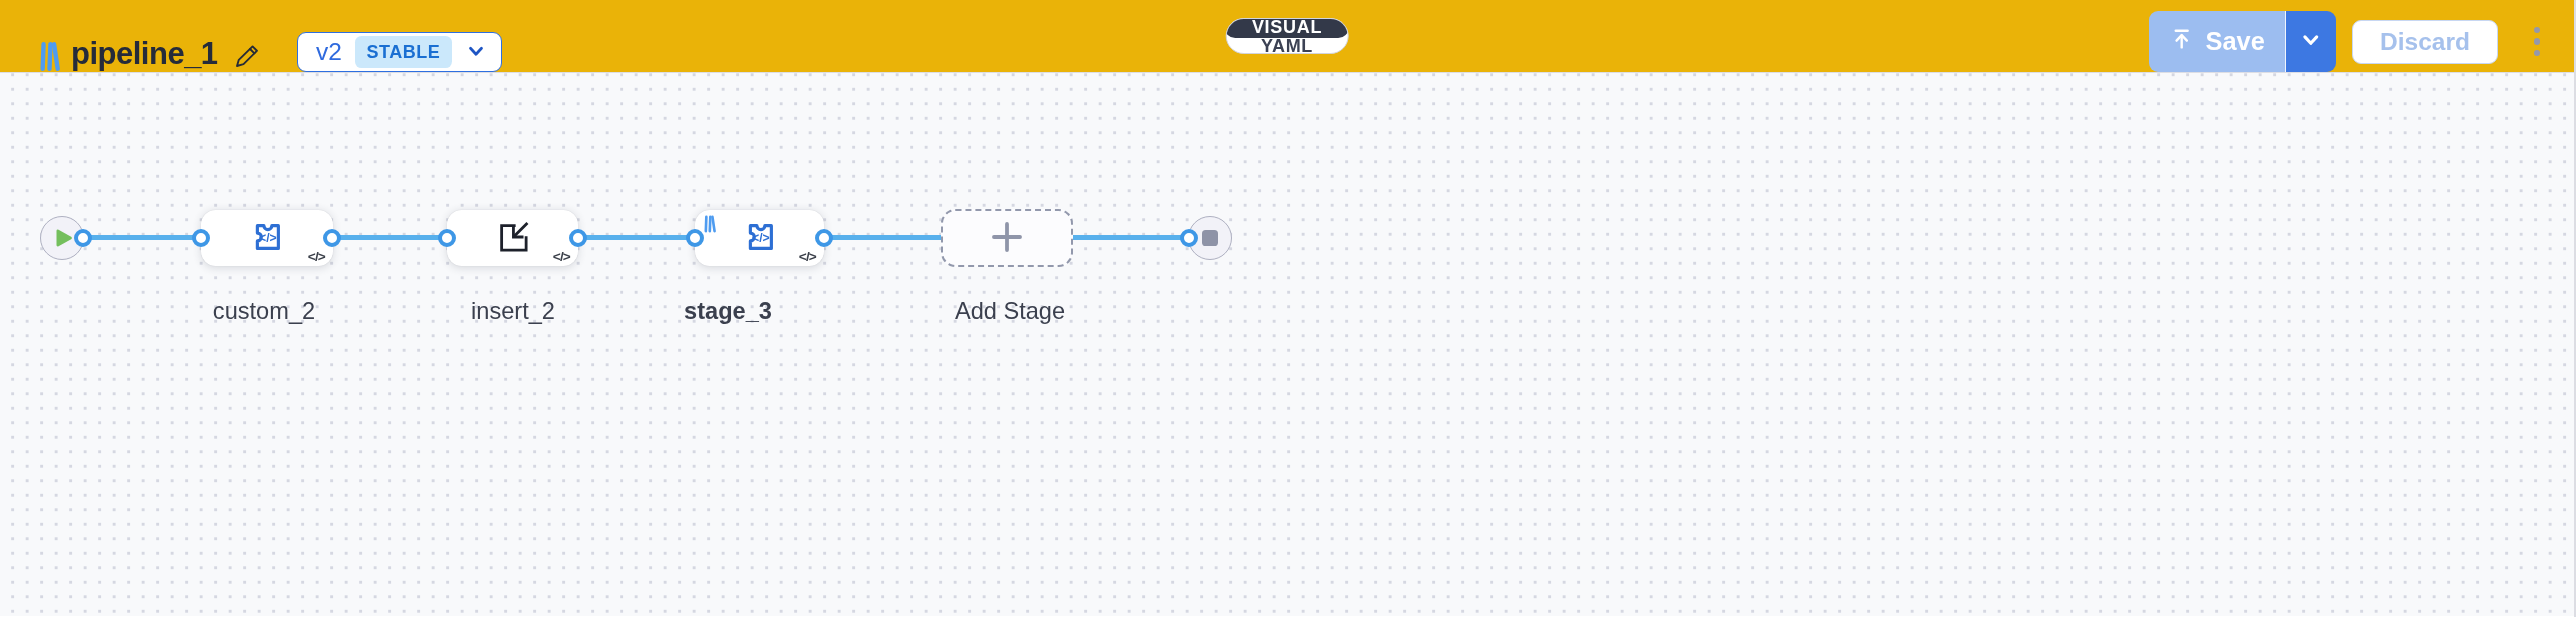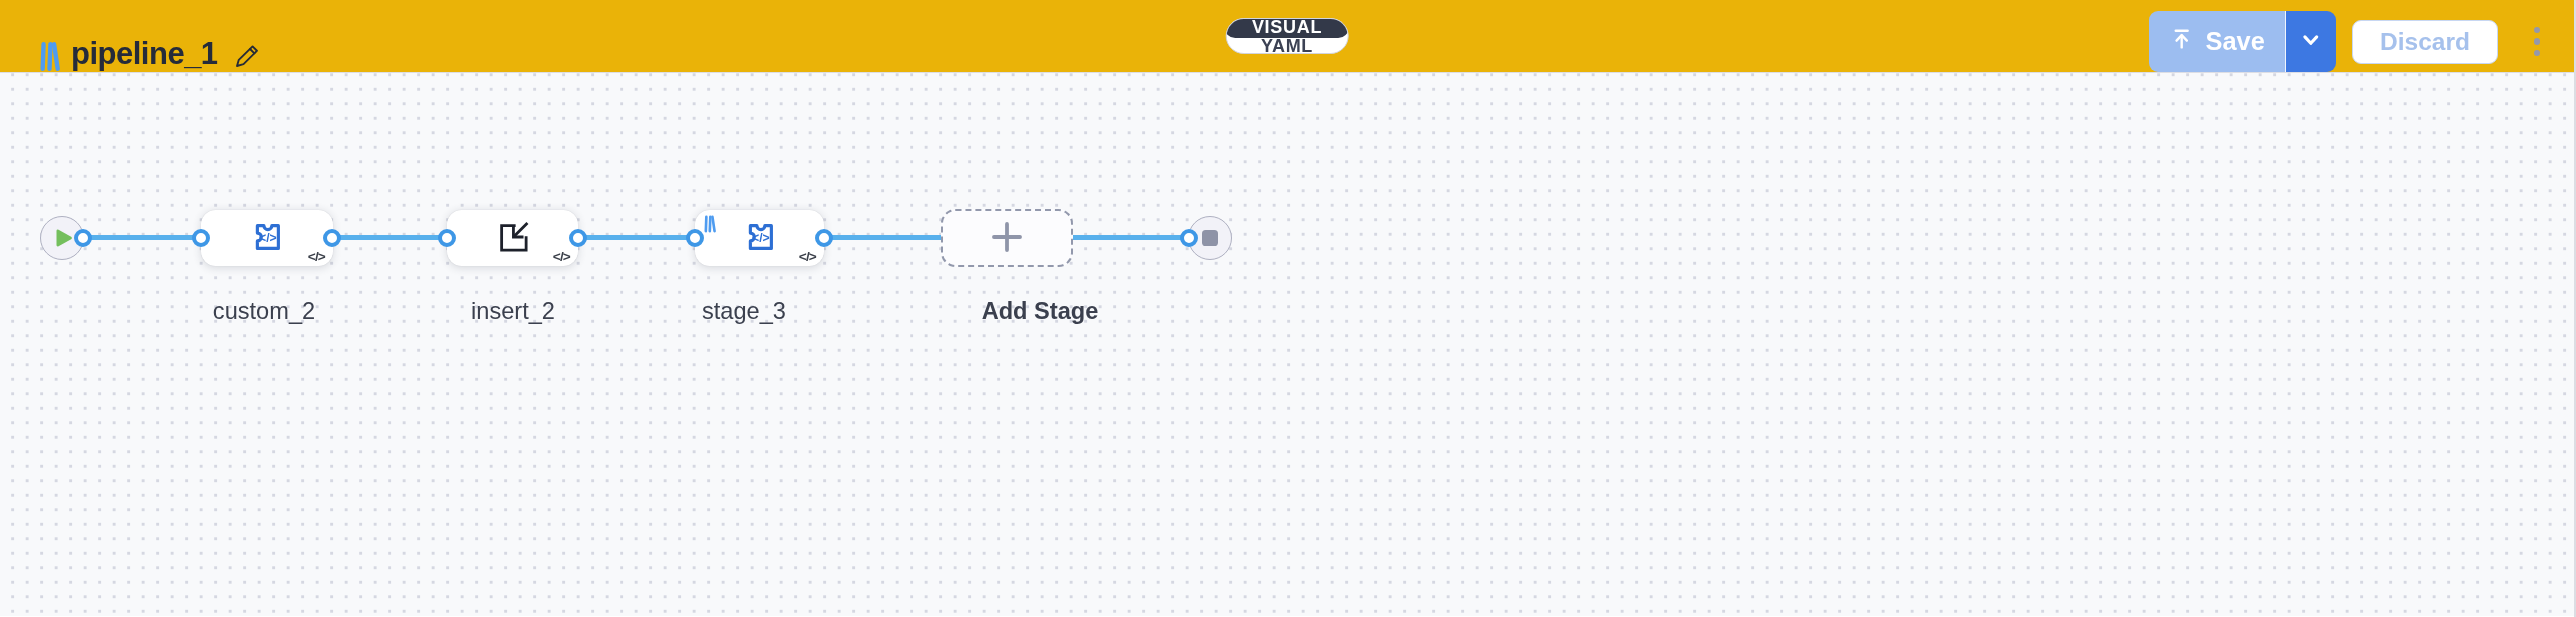--- a/index.html
+++ b/index.html
@@ -80,21 +80,21 @@
   .stop-square { width:16.3px; height:16.3px; border-radius:3.6px; background:#8e93a7; }
   .add-stage {
     position:absolute; top:136px; left:941px; width:132px; height:58px;
     border:2.7px dashed #9298ac; border-radius:14.5px; background:#fcfcfe;
     display:flex; align-items:center; justify-content:center; z-index:3; cursor:pointer;
   }
   .node-label {
     position:absolute; top:225px; transform:translateX(-50%);
     font-size:23.6px; color:#3b404e; white-space:nowrap; z-index:2;
   }
-  .lbl-custom { left:264px; } .lbl-insert { left:513px; } .lbl-stage { left:744px; } .lbl-add { left:1040px;font-weight:bold; }
+  .lbl-custom { left:264px; } .lbl-insert { left:513px; } .lbl-stage { left:728px;font-weight:bold; } .lbl-add { left:1010px; }
 </style>
 </head>
 <body>
 
 <div class="page">
 
   <header class="topbar">
 
     <span class="logo-wrap">
       <svg viewBox="0 0 23 34" width="21" height="31">
@@ -112,20 +112,29 @@
       <span>
         <svg viewBox="0 0 40 40" width="29" height="29">
           <g fill="none" stroke="#262b36" stroke-width="2.6" stroke-linejoin="round" stroke-linecap="round">
             <path d="M27 7.5 l6 6 L14.5 32 l-9 2.5 L8 26 Z"></path>
             <path d="M23.5 11 l6 6"></path>
           </g>
         </svg>
       </span>
     </button>
 
+    <button class="version-btn">
+      <span class="version-label">v2</span>
+      <span class="version-status">STABLE</span>
+      <span>
+        <svg viewBox="0 0 24 24" width="22" height="22">
+          <path d="M6 9 l6 6.5 6-6.5" fill="none" stroke="#1e55c4" stroke-width="3" stroke-linecap="round" stroke-linejoin="round"></path>
+        </svg>
+      </span>
+    </button>
 
     <div class="view-toggle">
       <div class="seg active">VISUAL</div>
       <div class="seg inactive">YAML</div>
     </div>
 
     <div class="topbar-right">
       <div class="save-split">
         <div class="save-main">
           <span>

